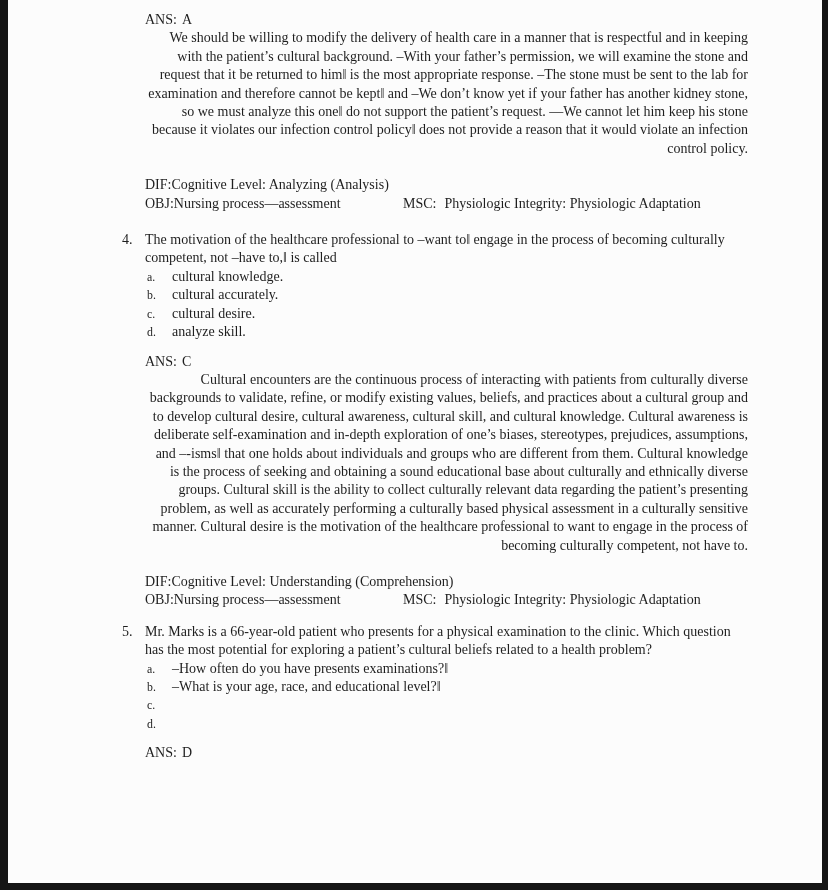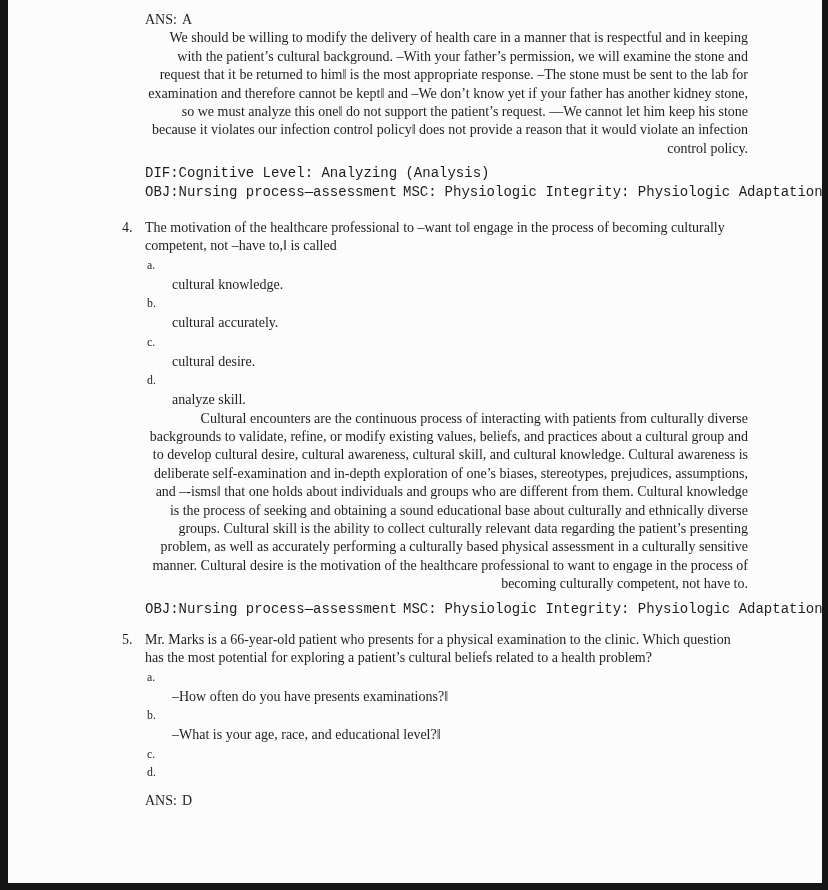--- a/index.html
+++ b/index.html
@@ -13,32 +13,32 @@
   }
   .content {
     position:absolute; left:137px; top:11px; width:615px;
     font-family:"Liberation Serif","DejaVu Serif",serif;
     font-size:14px; line-height:18.4px; color:#1e1e1e;
   }
   .rationale { width:603px; margin:0;text-align:right; }
   .ans-line { white-space:nowrap; }
   .ans-value { margin-left:5px; }
   .ans-after { margin-top:11px; }
-  .meta { margin-top:6px;font-family:Liberation Mono, monospace; }
+  .meta { margin-top:18px; }
   .meta-line { white-space:nowrap; }
   .obj-part { display:inline-block; min-width:258px; }
   .msc-value { margin-left:8px; }
   .qblock { position:relative; width:600px; }
   .qblock-4 { margin-top:18px; }
   .qblock-5 { margin-top:13px; }
   .qnum { position:absolute; left:-23px; top:0; }
   .qtext { width:600px; }
   .opt { display:flex; margin-left:2px; }
   .opt-letter { width:25px; flex:0 0 25px; font-size:11.8px; line-height:18.4px; }
-  .opt-text { line-height:18.4px;margin-top:20px; }
+  .opt-text { line-height:18.4px; }
 </style>
 </head>
 <body>
 
 <div class="frame">
   <div class="paper">
     <div class="content">
 
       <div class="ans-line">
         <span>ANS:</span><span class="ans-value">A</span>
@@ -66,22 +66,28 @@
         </div>
         <div class="opt">
           <span class="opt-letter">c.</span>
           <span class="opt-text">cultural desire.</span>
         </div>
         <div class="opt">
           <span class="opt-letter">d.</span>
           <span class="opt-text">analyze skill.</span>
         </div>
       </div>
+      <div class="ans-line ans-after">
+        <span>ANS:</span><span class="ans-value">C</span>
+      </div>
       <p class="rationale">Cultural encounters are the continuous process of interacting with patients from culturally diverse backgrounds to validate, refine, or modify existing values, beliefs, and practices about a cultural group and to develop cultural desire, cultural awareness, cultural skill, and cultural knowledge. Cultural awareness is deliberate self-examination and in-depth exploration of one’s biases, stereotypes, prejudices, assumptions, and –-isms‖ that one holds about individuals and groups who are different from them. Cultural knowledge is the process of seeking and obtaining a sound educational base about culturally and ethnically diverse groups. Cultural skill is the ability to collect culturally relevant data regarding the patient’s presenting problem, as well as accurately performing a culturally based physical assessment in a culturally sensitive manner. Cultural desire is the motivation of the healthcare professional to want to engage in the process of becoming culturally competent, not have to.</p>
       <div class="meta">
+        <div class="meta-line">
+          <span>DIF:</span><span>Cognitive Level: Understanding (Comprehension)</span>
+        </div>
         <div class="meta-line">
           <span class="obj-part"><span>OBJ:</span><span>Nursing process—assessment</span></span><span class="msc-part"><span>MSC:</span><span class="msc-value">Physiologic Integrity: Physiologic Adaptation</span></span>
         </div>
       </div>
 
       <div class="qblock qblock-5">
         <span class="qnum">5.</span>
         <div class="qtext">Mr. Marks is a 66-year-old patient who presents for a physical examination to the clinic. Which question has the most potential for exploring a patient’s cultural beliefs related to a health problem?</div>
         <div class="opt">
           <span class="opt-letter">a.</span>

